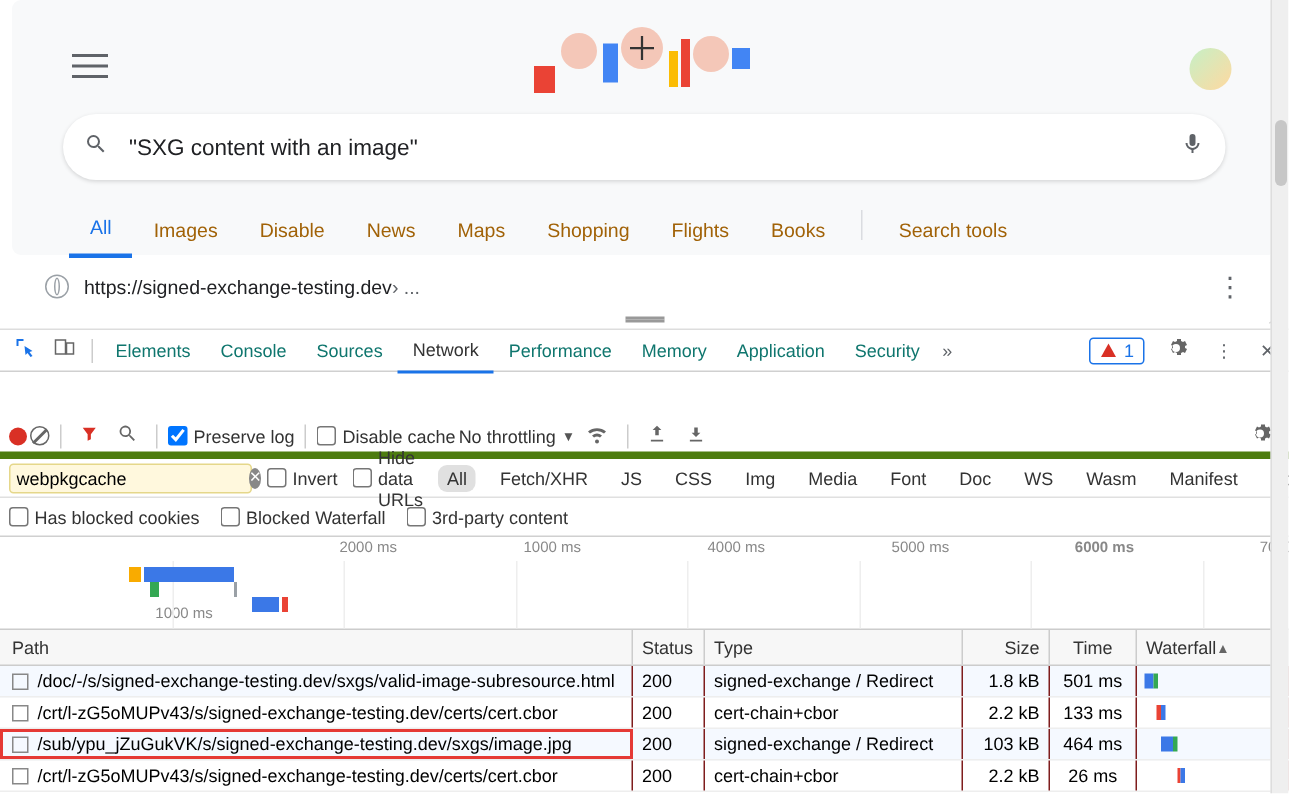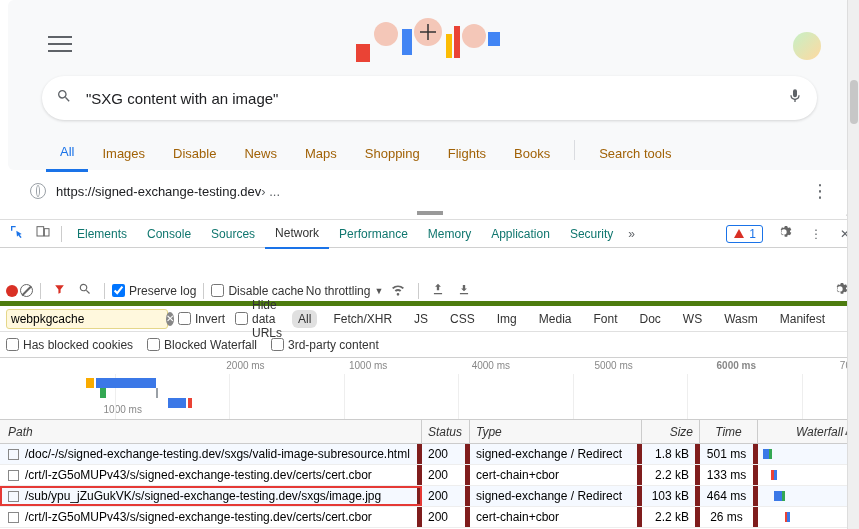--- a/index.html
+++ b/index.html
@@ -52,23 +52,23 @@
 .filter-x { width: 14px; height: 14px; border-radius: 50%; background: #888; color: #fff; text-align: center; line-height: 14px; font-size: 10px; }
 .type-chip { padding: 2px 6px; font-size: 12px; color: #333; cursor: pointer; }
 .type-chip.active { background: #e0e0e0; border-radius: 6px; }
 .dt-filter2 { display: flex; align-items: center; height: 26px; border-bottom: 1px solid #d0d0d0; padding: 0 6px; gap: 14px; }
 .timeline { height: 62px; border-bottom: 1px solid #ccc; position: relative; background: #fff; }
 .tl-tick { position: absolute; top: 2px; font-size: 10px; color: #888; }
 .tl-gridline { position: absolute; top: 16px; bottom: 0; width: 1px; background: #eee; }
 .tl-bar { position: absolute; top: 24px; height: 10px; }
 .net-table { flex: 1; overflow: hidden; }
 .net-head { display: flex; height: 24px; align-items: stretch; border-bottom: 1px solid #ccc; background: #f7f7f7; }
-.net-head div { padding: 5px 6px; font-size: 12px; color: #333; border-right: 1px solid #ccc; font-style: italic; }
+.net-head div { padding: 5px 6px; font-size: 12px; color: #333; border-right: 1px solid #ccc; }
 .net-row { display: flex; height: 21px; align-items: center; border-bottom: 1px solid #eee; font-size: 12px; }
-.net-row > div { padding: 0 6px; border-right: 5px solid #7f1d1d; white-space: nowrap; overflow: hidden; text-overflow: clip; height: 100%; line-height: 21px; }
+.net-row > div { padding: 0 6px; border-right: 1px solid #7f1d1d; white-space: nowrap; overflow: hidden; text-overflow: clip; height: 100%; line-height: 21px; }
 .net-row:nth-child(odd) { background: #f5f9ff; }
 .col-path { width: 422px; display: flex; align-items: center; gap: 6px; padding: 0 8px !important; }
 .col-status { width: 48px; }
 .col-type { width: 172px; }
 .col-size { width: 58px; text-align: right; }
 .col-time { width: 58px; text-align: center; }
 .col-wf { flex: 1; position: relative; }
 .highlight { outline: 2px solid #e53935; outline-offset: -2px; }
 .row-checkbox { width: 11px; height: 11px; border: 1px solid #888; flex: none; }
 .wf-bar { position: absolute; top: 5px; height: 10px; }
@@ -254,21 +254,21 @@
       <div class="tl-bar" style="background: rgb(234, 67, 53); left: 188px; width: 4px; top: 40px;"></div>
     </div>
 
   <div class="net-table">
     <div class="net-head">
       <div class="col-path">Path</div>
       <div class="col-status">Status</div>
       <div class="col-type">Type</div>
       <div class="col-size">Size</div>
       <div class="col-time">Time</div>
-      <div class="col-wf" style="display:flex;align-items:center;justify-content:flex-end">
+      <div class="col-wf" style="display:flex;align-items:center;justify-content:flex-start">
           <span>Waterfall</span>
           <span style="font-size:9px;color:#666">▲</span>
         </div>
     </div>
     <div id="net-rows">
         <div class="net-row">
           <div class="col-path">
             <span class="row-checkbox"></span>
             <span>/doc/-/s/signed-exchange-testing.dev/sxgs/valid-image-subresource.html</span>
           </div>

